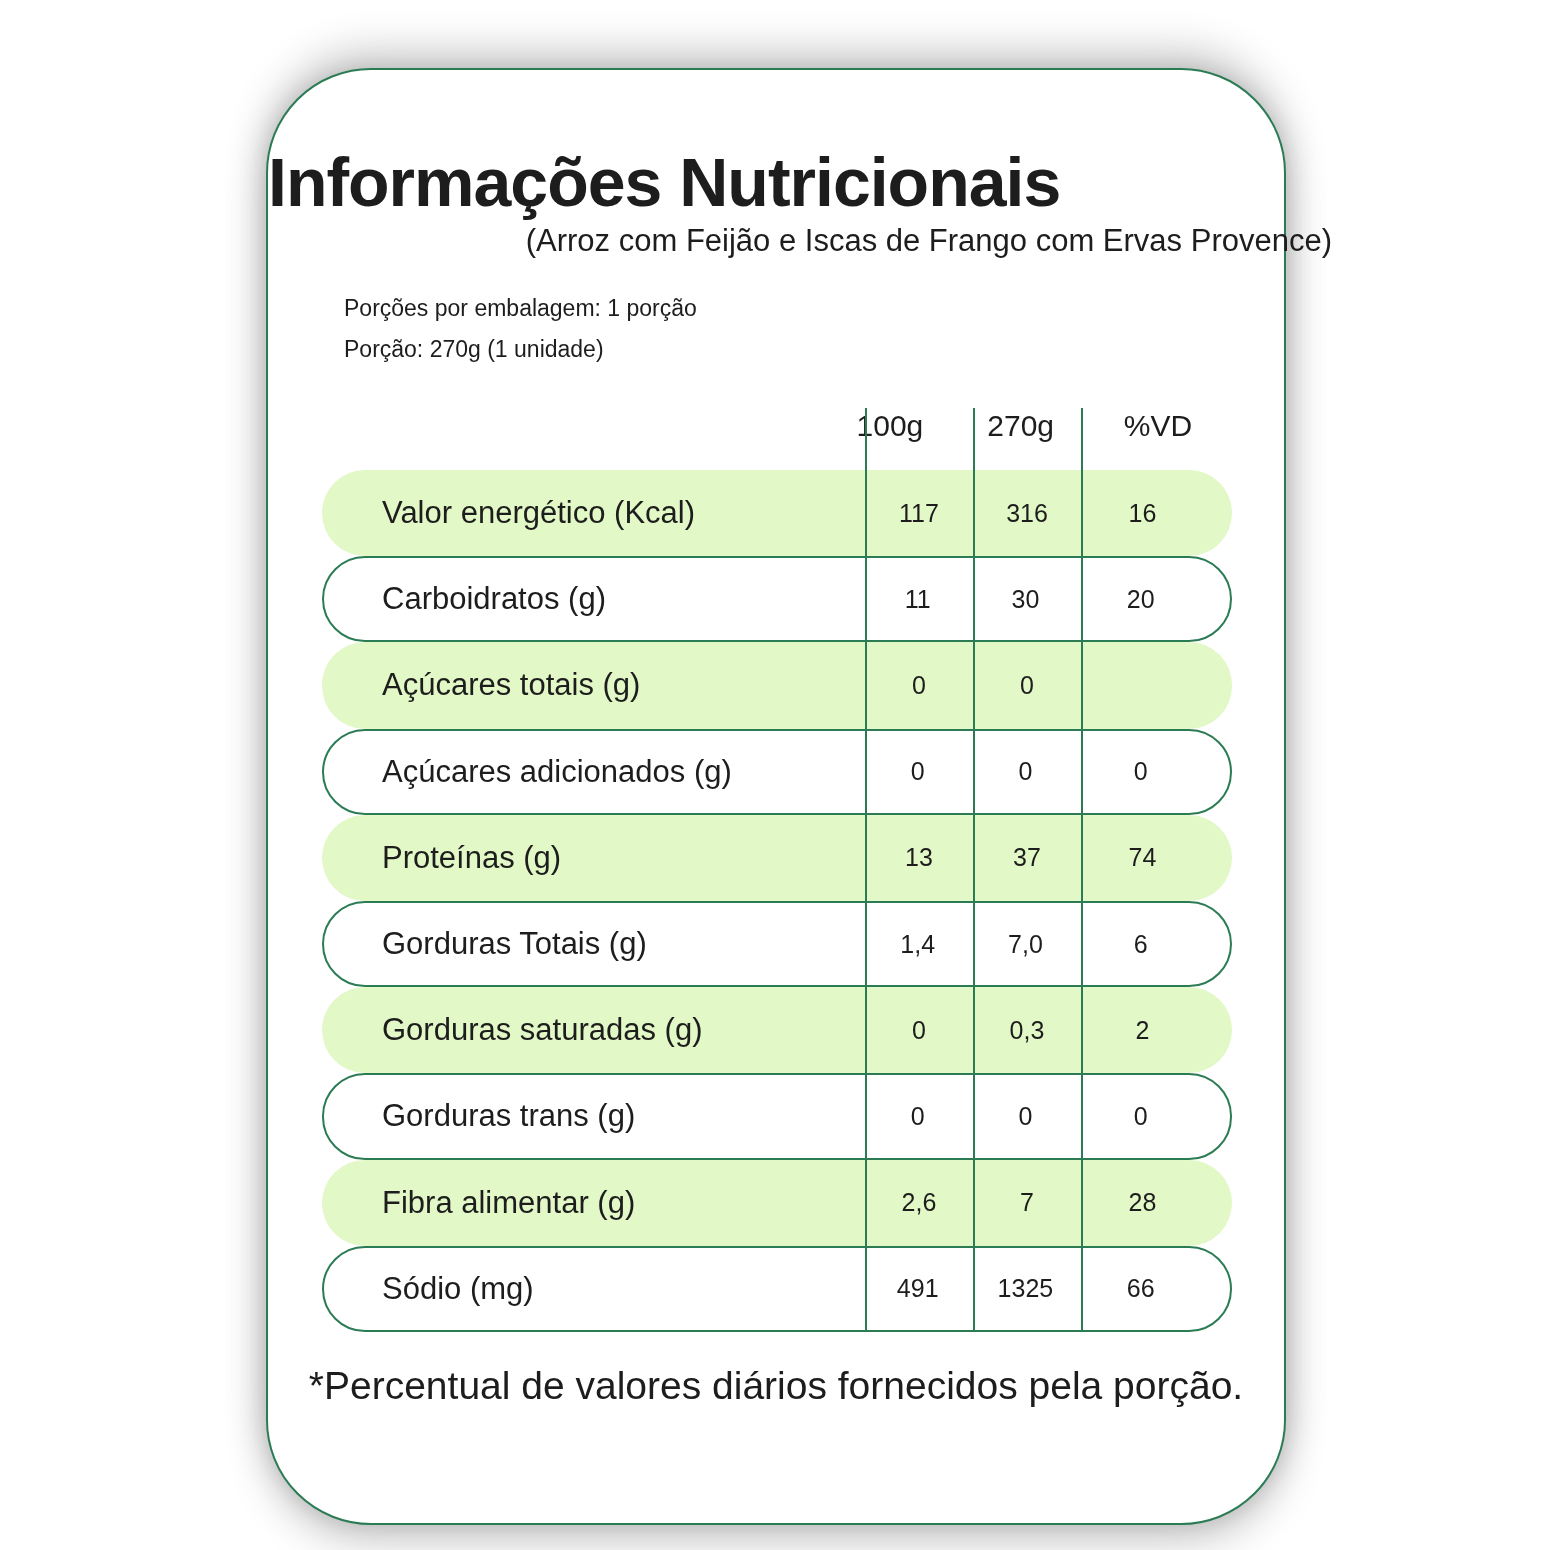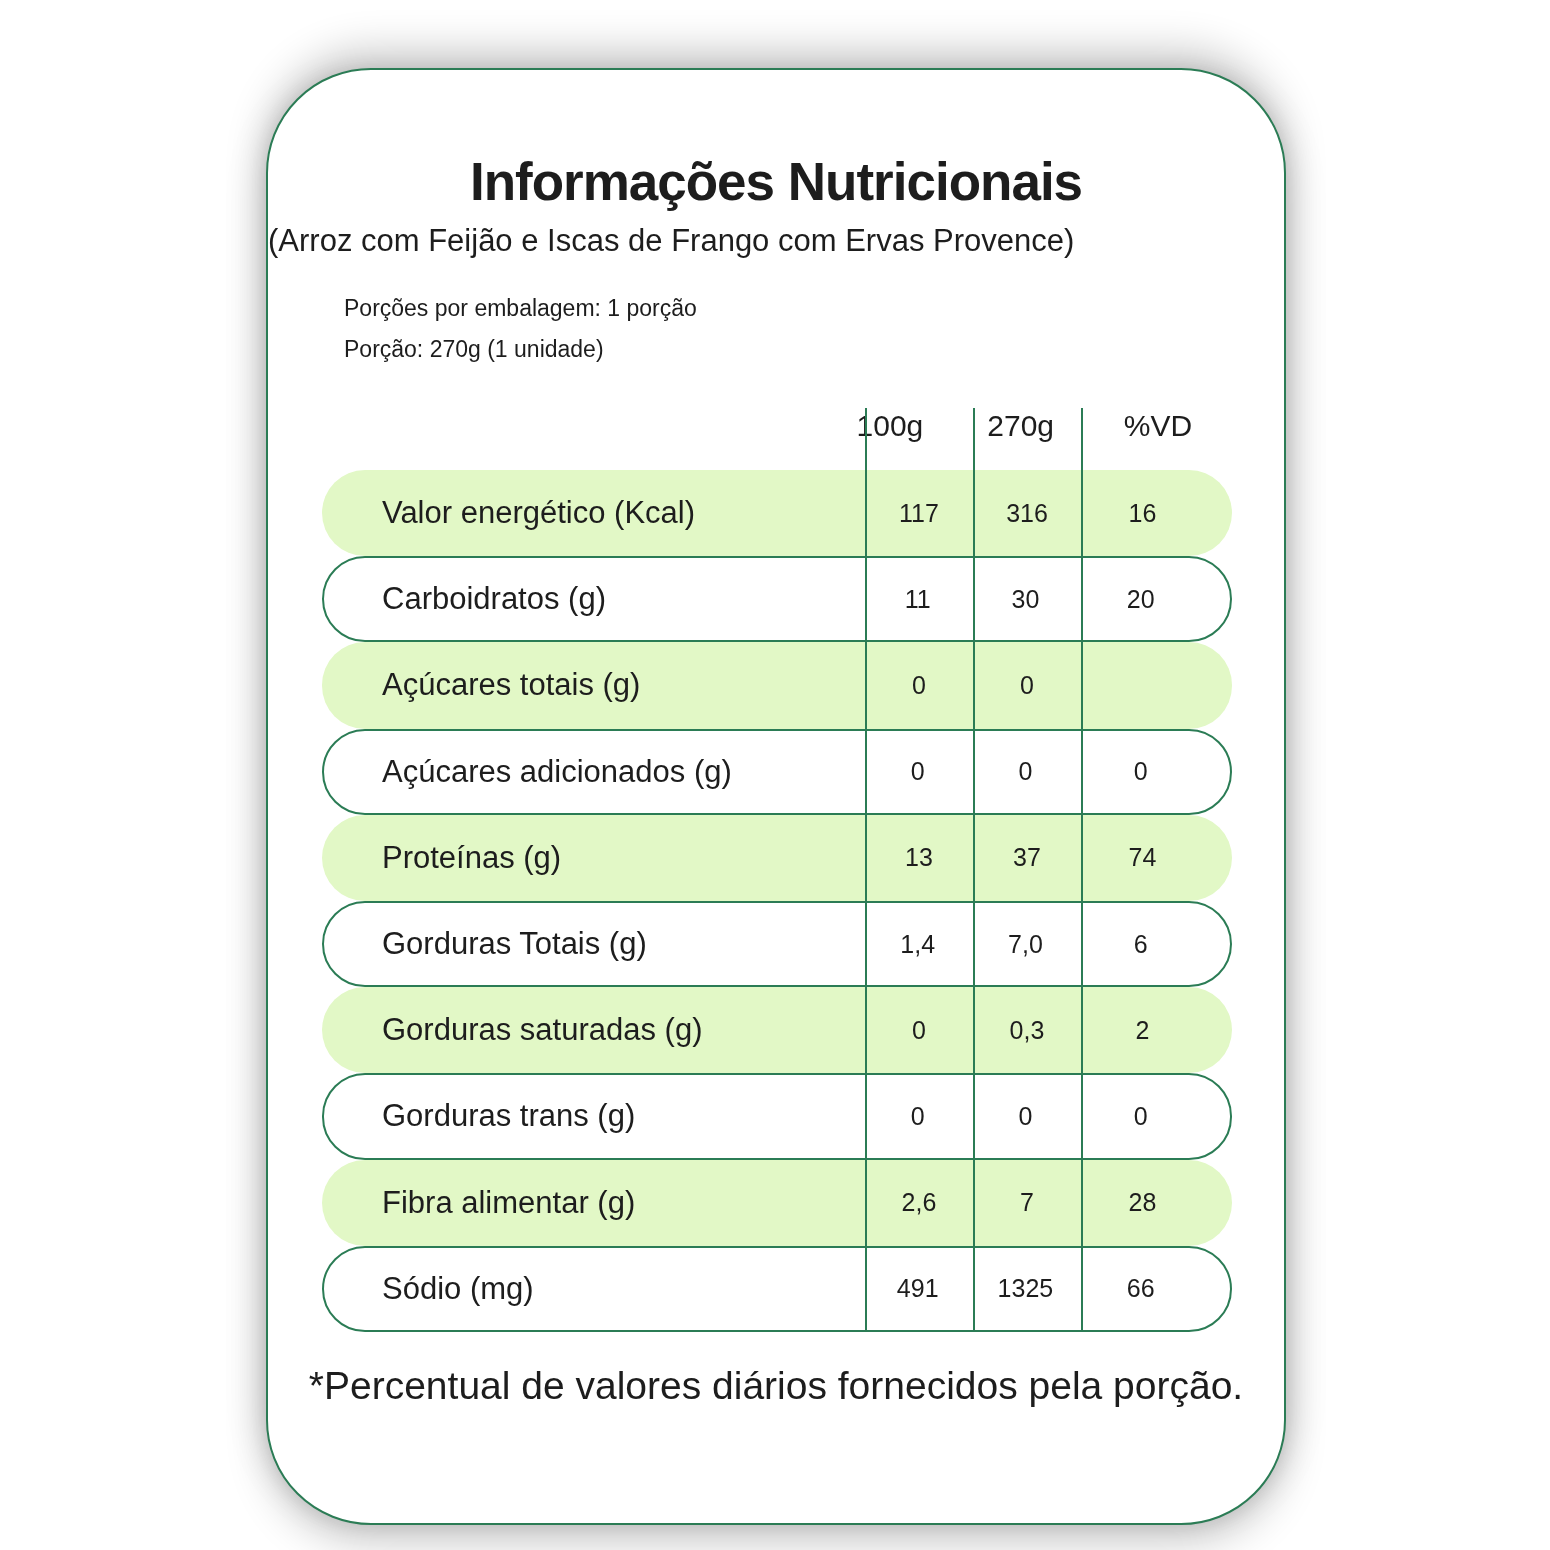--- a/index.html
+++ b/index.html
@@ -28,35 +28,35 @@
     background: #ffffff;
     border: 2px solid #2b7c55;
     border-radius: 105px;
     box-shadow: 0 -18px 42px rgba(0,0,0,0.20), 0 18px 42px rgba(0,0,0,0.20), 0 0 18px rgba(0,0,0,0.07);
   }
   .title {
     position: absolute;
     top: 80px;
     left: 0;
     width: 100%;
-    text-align: center;
-    font-size: 53px;
+    font-size: 68px;
     line-height: 64px;
     font-weight: 700;
     letter-spacing: -1px;
   }
   .subtitle {
     position: absolute;
     top: 150px;
     left: 0;
     width: 100%;
-    text-align: left;
+    text-align: right;
     font-size: 31px;
     line-height: 42px;
     font-weight: 400;
+    padding-left: 48px;
   }
   .serving-info {
     position: absolute;
     left: 76px;
     top: 218px;
     font-size: 23px;
     line-height: 41px;
   }
   
   .col-headers {

